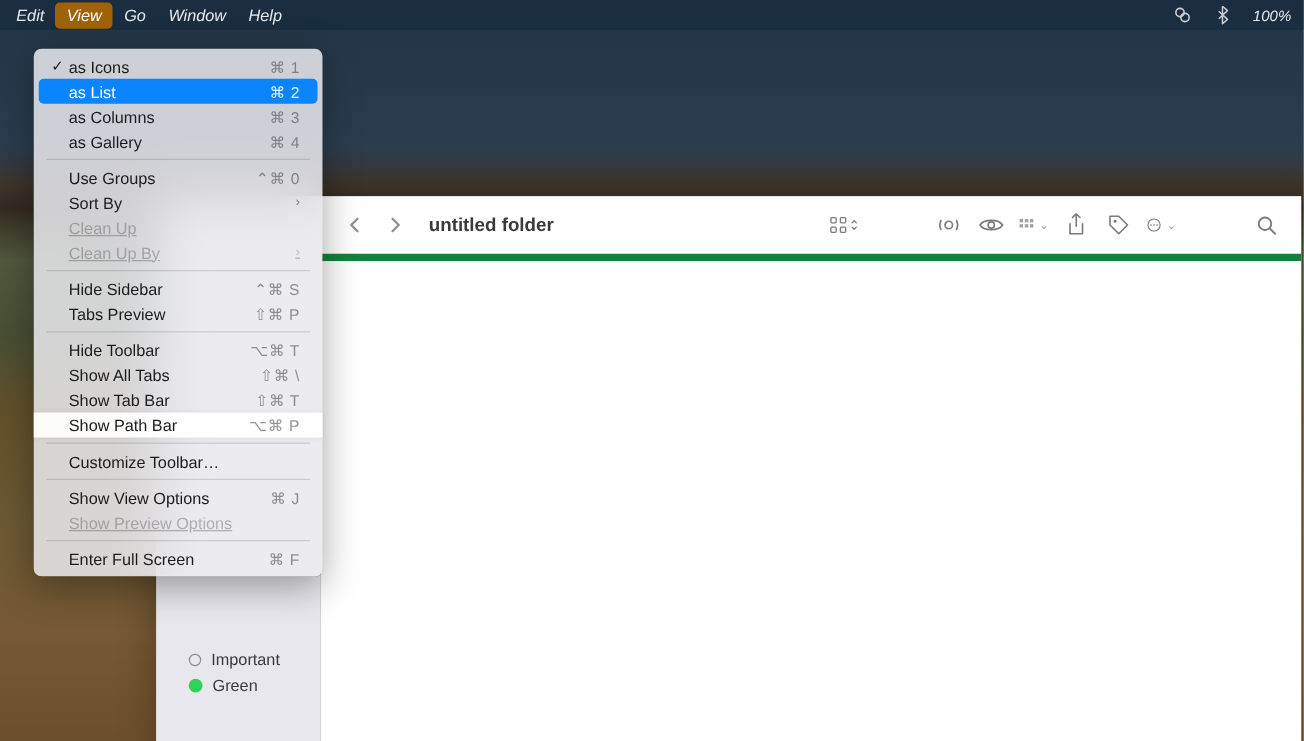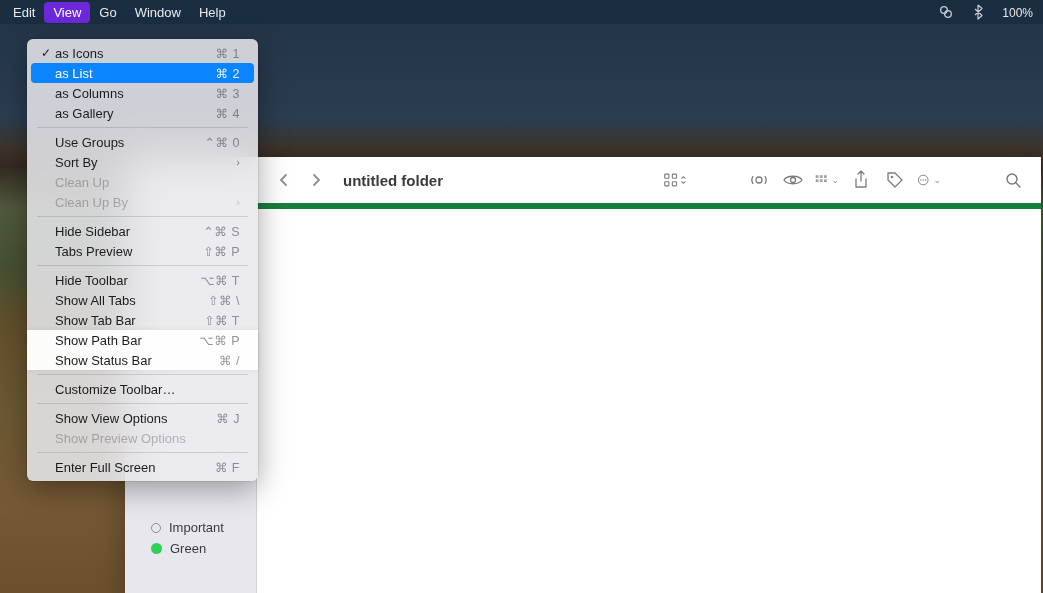--- a/index.html
+++ b/index.html
@@ -20,26 +20,27 @@
   }
   
   .menubar {
     position: absolute; top: 0; left: 0; right: 0; height: 24px;
     display: flex; align-items: center;
     background: rgba(20,40,60,0.55);
     padding: 0 4px;
     z-index: 50;
     color: #e8e8ea;
     font-size: 13px;
+    font-style: italic;
   }
   .menubar .menu-item {
     padding: 3px 9px; border-radius: 4px; cursor: default;
   }
   .menubar .menu-item.active {
-    background: #6d28d9; color: #fff;
+    background: #a16207; color: #fff;
   }
   .menubar .right {
     margin-left: auto; display: flex; align-items: flex-end; gap: 16px; padding-right: 6px;
   }
   .status-icon { display:inline-flex; width:16px; height:16px; align-items:center; justify-content:center; opacity:0.85; }
   .battery-text { font-size: 12px; }
 
   
   .finder {
     position: absolute;
@@ -92,21 +93,21 @@
   }
   .menu-row {
     display:flex; align-items:center;
     padding: 2.5px 14px 2.5px 8px;
     margin: 0 4px;
     border-radius: 4px;
     position: relative;
   }
   .menu-row.highlight { background:#0a84ff; color:#fff; }
   .menu-row.highlight .shortcut { color: rgba(255,255,255,0.9); }
-  .menu-row.disabled { color: rgba(60,60,67,0.35); }
+  .menu-row.disabled { color: rgba(60,60,67,0.35); text-decoration: underline; }
   .menu-row.disabled .shortcut, .menu-row.disabled .submenu-arrow { color: rgba(60,60,67,0.25); }
   .check { width: 14px; text-align:center; font-size:12px; margin-right:2px; }
   .menu-label { flex:0 0 auto; }
   .shortcut { margin-left:auto; color: rgba(60,60,67,0.55); font-size:12.5px; letter-spacing:0.5px; }
   .submenu-arrow { margin-left:auto; color: rgba(60,60,67,0.6); font-size:11px; }
   .menu-sep { height:1px; background: rgba(60,60,67,0.18); margin: 4px 10px; }
   .menu-section-highlight {
     background: rgba(255,255,255,0.92);
     margin: 0; padding: 0;
     box-shadow: 0 0 6px rgba(0,0,0,0.08);
@@ -299,25 +300,20 @@
       <span class="check"></span>
       <span class="menu-label">Show Tab Bar</span>
       <span class="shortcut">⇧⌘ T</span>
     </div>
     <div class="menu-section-highlight">
       <div class="menu-row">
         <span class="check"></span>
         <span class="menu-label">Show Path Bar</span>
         <span class="shortcut">⌥⌘ P</span>
       </div>
-      <div class="menu-row">
-        <span class="check"></span>
-        <span class="menu-label">Show Status Bar</span>
-        <span class="shortcut">⌘ /</span>
-      </div>
     </div>
     <div class="menu-sep"></div>
     <div class="menu-row">
       <span class="check"></span>
       <span class="menu-label">Customize Toolbar…</span>
     </div>
     <div class="menu-sep"></div>
     <div class="menu-row">
       <span class="check"></span>
       <span class="menu-label">Show View Options</span>

